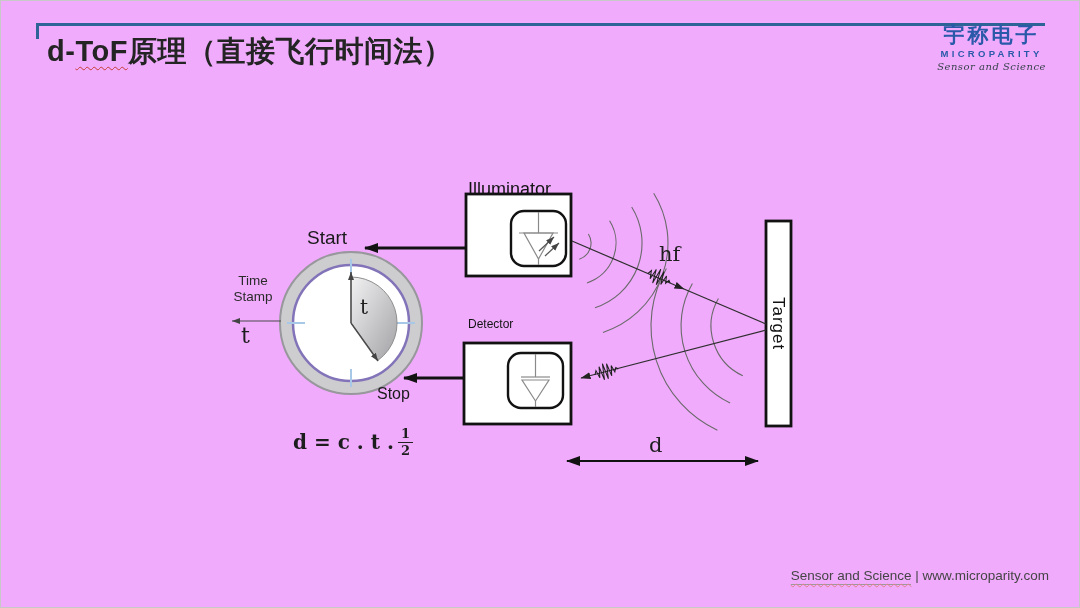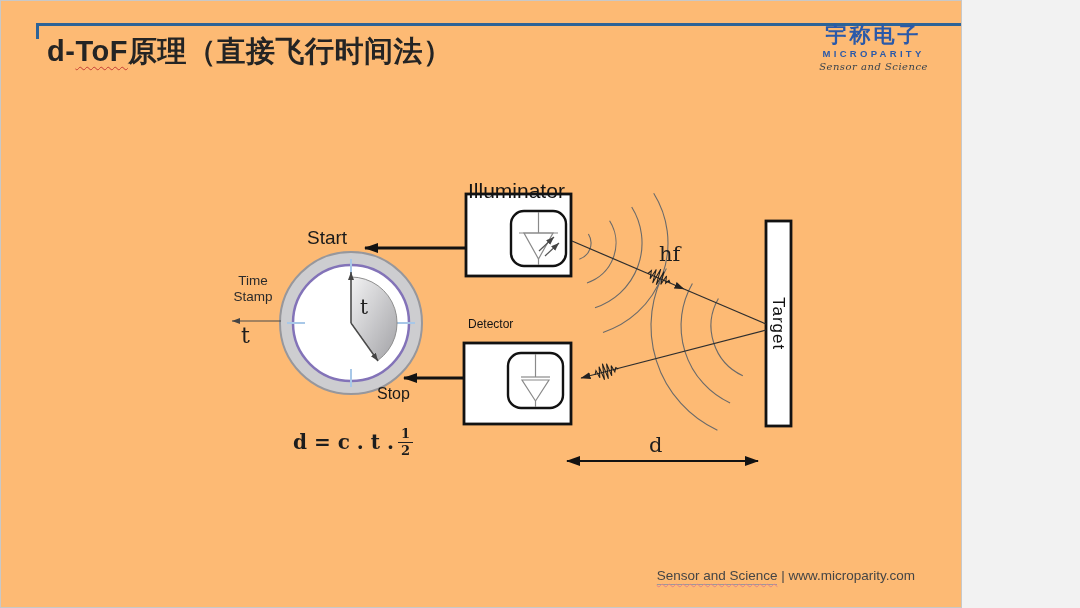--- a/index.html
+++ b/index.html
@@ -1,17 +1,17 @@
 <!DOCTYPE html>
 <html><head>
 <meta charset="utf-8">
 <style>
   html,body{margin:0;padding:0;background:#f2f2f2;}
   .slide{
-    position:relative;width:962px;height:608px;background:#fdba74;
+    position:relative;width:1080px;height:608px;background:#f0abfc;
     border:1px solid #c8c8c8;box-sizing:border-box;overflow:hidden;
     font-family:"Liberation Sans",sans-serif;color:#1a1a1a;
   }
   .abs{position:absolute;}
   
   .accent-line{left:35px;top:22px;width:1009px;height:3px;background:#2d6397;}
   .accent-tick{left:35px;top:22px;width:3px;height:16px;background:#2d6397;}
   .page-title{left:46px;top:31px;font-size:29px;font-weight:700;letter-spacing:.5px;color:#242424;white-space:nowrap;}
   .wavy-red{text-decoration:underline wavy #c63b33;text-decoration-thickness:1px;text-underline-offset:5px;}
   .logo{right:33px;top:24px;text-align:center;line-height:1;}
@@ -19,32 +19,32 @@
   .logo-name{font-size:9.5px;font-weight:700;color:#2a59a9;letter-spacing:3.3px;margin-top:3px;}
   .logo-tag{font-size:10px;font-style:italic;color:#38424c;font-family:"DejaVu Serif",serif;margin-top:3px;letter-spacing:.5px;}
   
   .math{font-family:"DejaVu Serif",serif;color:#1d1d1d;}
   .lbl-start{left:306px;top:226px;font-size:19px;}
   .lbl-stop{left:376px;top:384px;font-size:16px;}
   .lbl-timestamp{left:224px;top:272px;width:56px;text-align:center;font-size:13.5px;line-height:1.15;color:#2b2b2b;}
   .lbl-timestamp span{display:block;}
   .lbl-time-axis{left:240px;top:322px;font-size:22px;}
   .lbl-sector-t{left:359px;top:294px;font-size:20px;}
-  .lbl-illuminator{left:467px;top:178px;font-size:21px;color:#141414;}
+  .lbl-illuminator{left:467px;top:178px;font-size:18px;color:#141414;}
   .lbl-detector{left:467px;top:316px;font-size:12px;color:#141414;}
   .lbl-target{left:765px;top:220px;width:25px;height:205px;writing-mode:vertical-rl;text-align:center;line-height:25px;font-size:17px;letter-spacing:1px;color:#111;}
   .lbl-hf{left:658px;top:241px;font-size:21px;}
   .lbl-d{left:648px;top:432px;font-size:21px;}
   .formula{left:292px;top:426px;font-size:20px;font-weight:600;white-space:nowrap;}
   .frac{display:inline-block;vertical-align:-6px;text-align:center;font-size:13px;line-height:1.05;margin-left:4px;}
   .frac .num{display:block;border-bottom:1.4px solid #222;padding:0 3px 1px;}
   .frac .den{display:block;padding-top:1px;}
   
   .footer-conf{left:0;right:0;top:567px;text-align:center;font-size:13.5px;color:#595959;}
-  .footer-right{right:46px;top:567px;font-size:13.5px;color:#454545;white-space:nowrap;margin-left:16px;}
+  .footer-right{right:30px;top:567px;font-size:13.5px;color:#454545;white-space:nowrap;margin-left:16px;}
   .brand{text-decoration:underline wavy #e0808a;text-decoration-thickness:1px;text-underline-offset:3px;border-bottom:1px solid #9a9a9a;padding-bottom:1px;}
   svg{position:absolute;left:0;top:0;}
 </style>
 </head>
 <body>
 
 <div class="slide">
 
   <div class="abs accent-line"></div>
   <div class="abs accent-tick"></div>

